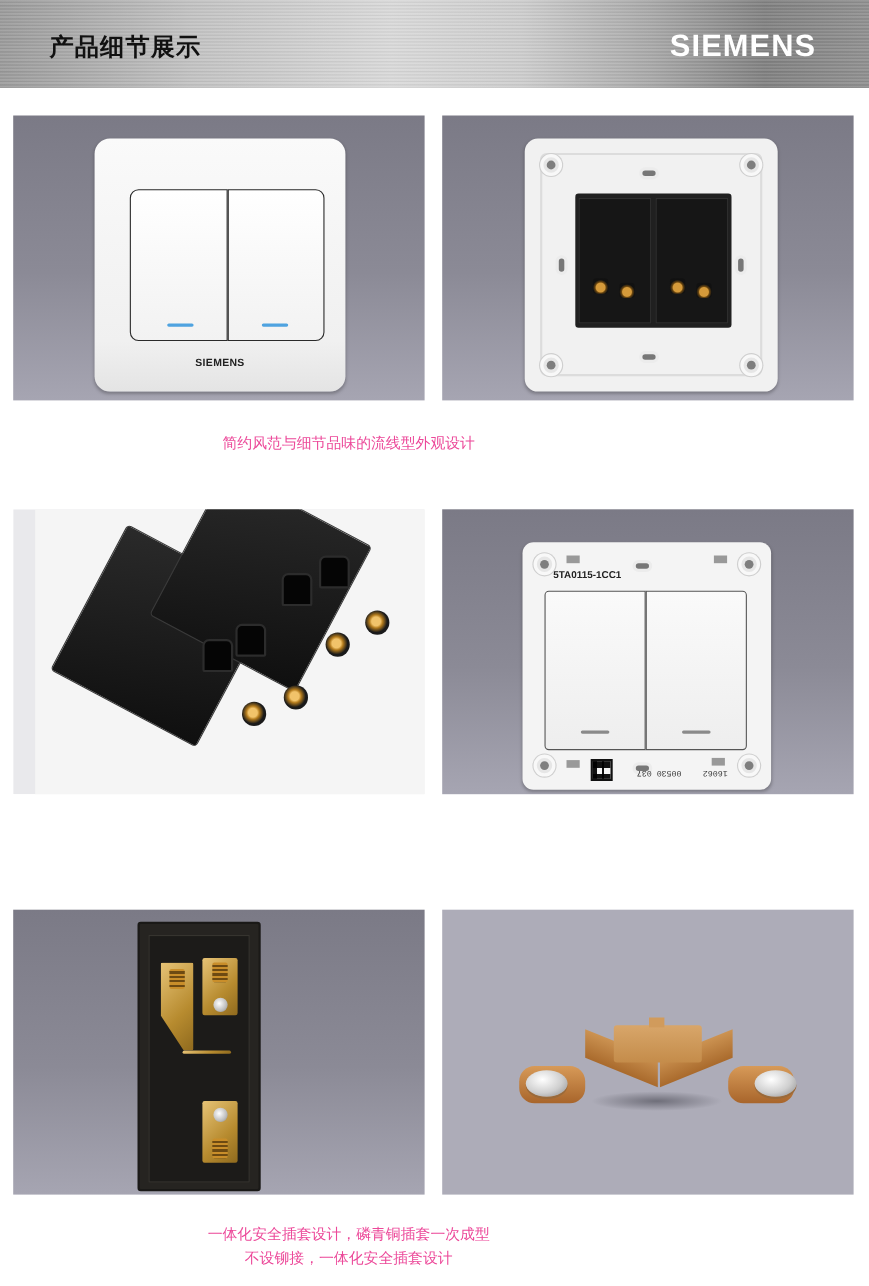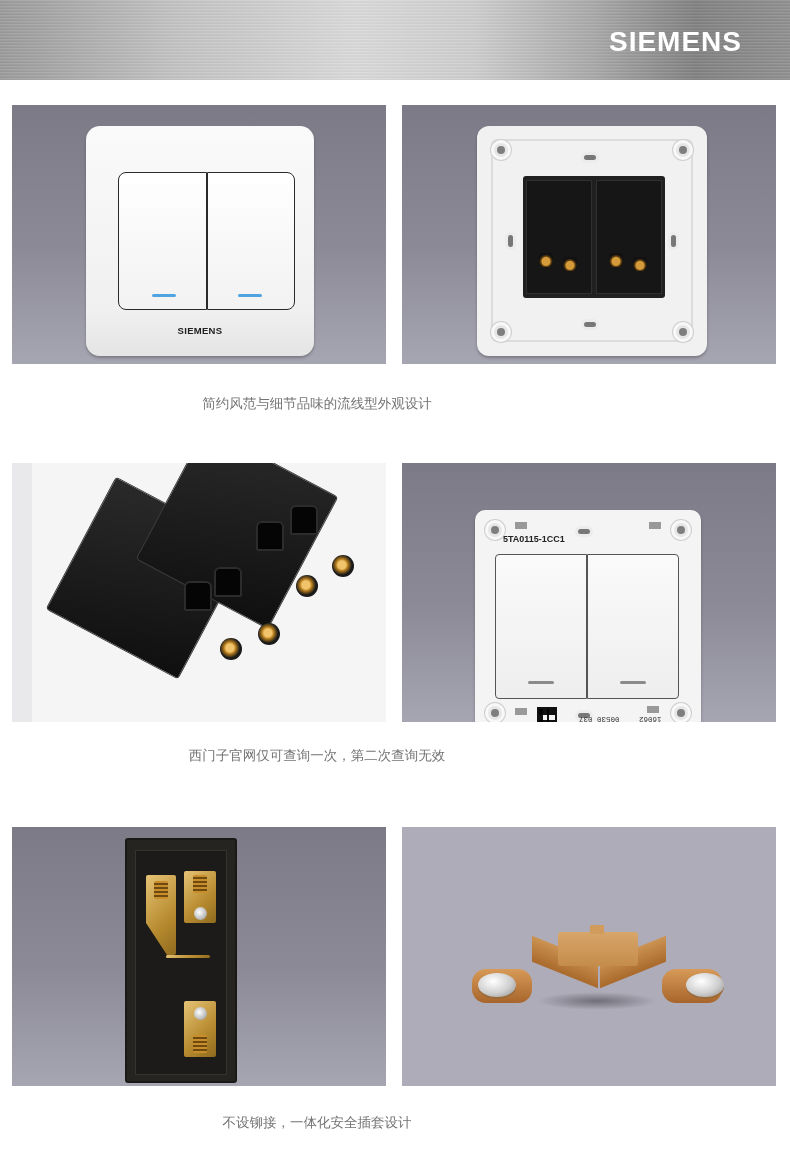--- a/index.html
+++ b/index.html
@@ -28,21 +28,21 @@
     .tile.c2 { left: 402px; }
     .tile.r1 { top: 105px; }
     .tile.r2 { top: 463px; }
     .tile.r3 { top: 827px; }
     .bg-grey { background: linear-gradient(180deg, #7b7a86 0%, #8b8a96 55%, #a6a5b2 100%); }
     .bg-grey-light { background: #adacb8; }
 
     
     .caption {
       position: absolute; left: 0; width: 634px; text-align: center;
-      font-size: 13.5px; line-height: 22px; color: #737373;
+      font-size: 13.5px; line-height: 22px; color: #ec4899;
     }
     .caption.cap1 { top: 392px; }
     .caption.cap2 { top: 744px; }
     .caption.cap3 { top: 1111px; }
 
     
     .plate {
       position: absolute; background: linear-gradient(180deg, #fafafa, #f0f0f0 80%, #e4e4e4);
       border-radius: 14px; box-shadow: 0 2px 3px rgba(0,0,0,0.25);
     }
@@ -72,21 +72,21 @@
     .terminal { position: absolute; width: 14px; height: 14px; border-radius: 3px; background: radial-gradient(circle at 50% 60%, #d59a3a 0 4px, #6b4710 5px, #111 7px); }
 
     
     .t3-bg { position: absolute; inset: 0; background: #e9e9ec; }
     .t3-frame { position: absolute; left: 20px; top: -20px; width: 360px; height: 300px; background: #f5f5f5; transform: skewY(-4deg); }
     .t3-block { position: absolute; background: linear-gradient(160deg, #2a2a2a, #0f0f0f); border: 1px solid #3a3a3a; border-radius: 4px; }
     .t3-screw { position: absolute; width: 22px; height: 22px; border-radius: 50%; background: radial-gradient(circle at 45% 45%, #f1c36a 0 4px, #b27a1c 6px, #1a1a1a 10px); }
     .t3-socket { position: absolute; width: 28px; height: 30px; border-radius: 6px 6px 2px 2px; background: #050505; border: 2px solid #2c2c2c; }
 
     
-    .t4-plate { left: 73px; top: 30px; width: 226px; height: 225px; background: #f4f4f4; border-radius: 10px; margin-top: 17px; }
+    .t4-plate { left: 73px; top: 30px; width: 226px; height: 225px; background: #f4f4f4; border-radius: 10px; }
     .t4-rocker-l { left: 20px; top: 44px; width: 92px; height: 145px; border-radius: 4px 0 0 4px; border: 1.5px solid #555; background: linear-gradient(180deg,#fafafa,#eeeeee); }
     .t4-rocker-r { left: 112px; top: 44px; width: 92px; height: 145px; border-radius: 0 4px 4px 0; border: 1.5px solid #555; background: linear-gradient(180deg,#fafafa,#eeeeee); }
     .t4-rocker-l .led, .t4-rocker-r .led { background: #8a8a8a; width: 26px; height: 3px; bottom: 14px; }
     .t4-rocker-l .led { left: 32px; } .t4-rocker-r .led { left: 32px; }
     .model-label { position: absolute; left: 28px; top: 24px; font-size: 9px; font-weight: bold; color: #222; font-family: "Liberation Sans", sans-serif; }
     .rect-tab { position: absolute; width: 12px; height: 7px; background: #999; }
     .qr { position: absolute; left: 62px; top: 197px; width: 20px; height: 20px;
       background:
         linear-gradient(90deg, #111 25%, transparent 25% 50%, #111 50% 62%, transparent 62%),
         linear-gradient(0deg, #111 30%, transparent 30% 60%, #111 60%);
@@ -111,20 +111,21 @@
     .bridge-foot.l { left: 70px; top: 142px; }
     .bridge-foot.r { left: 260px; top: 142px; }
     .contact { position: absolute; width: 38px; height: 24px; border-radius: 50%; background: radial-gradient(ellipse at 40% 35%, #ffffff, #cfcfcf 55%, #8a8a8a); box-shadow: 0 2px 0 #9a6a3a; }
     .contact.l { left: 76px; top: 146px; }
     .contact.r { left: 284px; top: 146px; }
   </style>
 </head>
 <body>
 
 <div class="banner">
+  <div class="banner-title">产品细节展示</div>
   <div class="banner-logo">SIEMENS</div>
 </div>
 
 <div class="tile c1 r1 bg-grey" title="front view of white double-gang rocker switch with blue indicator lights">
   <div class="plate t1-plate">
     <div class="rocker t1-rocker-l">
       <div class="led"></div>
     </div>
     <div class="rocker t1-rocker-r">
       <div class="led"></div>
@@ -195,21 +196,20 @@
     <div class="rocker t4-rocker-r">
       <div class="led"></div>
     </div>
     <div class="qr"></div>
     <div class="serial" style="left:104px">00530 037</div>
     <div class="serial" style="left:164px">16062</div>
   </div>
 </div>
 
 <div class="caption cap2">
-  <div>西门子官网仅可查询一次，第二次查询无效</div>
 </div>
 
 <div class="tile c1 r3 bg-grey" title="cutaway of switch module showing brass conductor parts and silver contacts">
   <div class="t5-body">
     <div class="t5-inner">
       <div class="brass" style="left:10px;top:24px;width:30px;height:80px;clip-path:polygon(0 0,100% 0,100% 100%,70% 100%,0 60%)"></div>
       <div class="spring" style="left:18px;top:30px"></div>
       <div class="brass" style="left:48px;top:20px;width:32px;height:52px"></div>
       <div class="spring" style="left:57px;top:24px"></div>
       <div class="rivet" style="left:58px;top:56px"></div>
@@ -227,14 +227,15 @@
   <div class="bridge-foot r"></div>
   <div class="bridge-leg l"></div>
   <div class="bridge-leg r"></div>
   <div class="bridge-center"></div>
   <div class="bridge-tab"></div>
   <div class="contact l"></div>
   <div class="contact r"></div>
 </div>
 
 <div class="caption cap3">
+  <div>一体化安全插套设计，磷青铜插套一次成型</div>
   <div>不设铆接，一体化安全插套设计</div>
 </div>
 
 </body></html>

